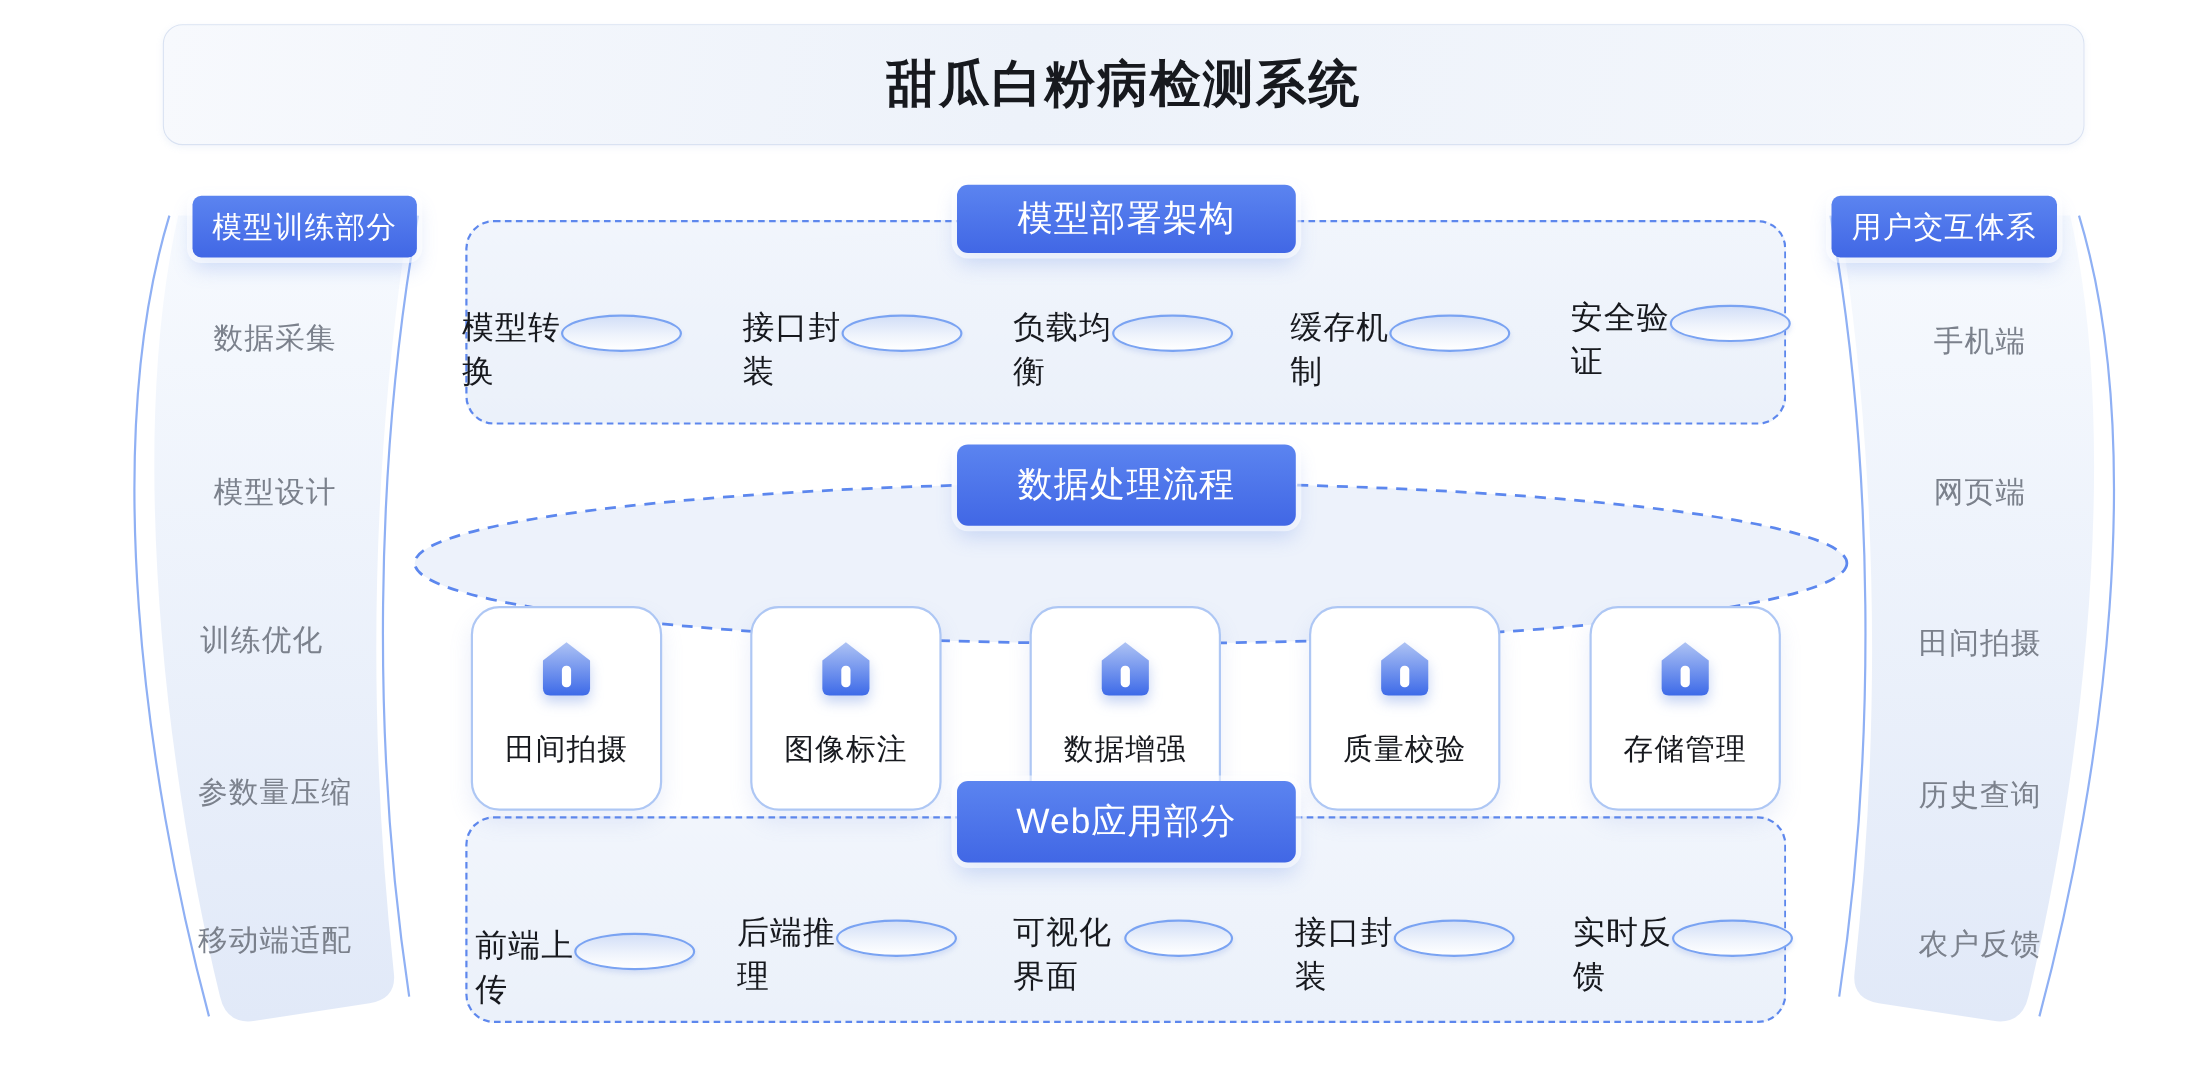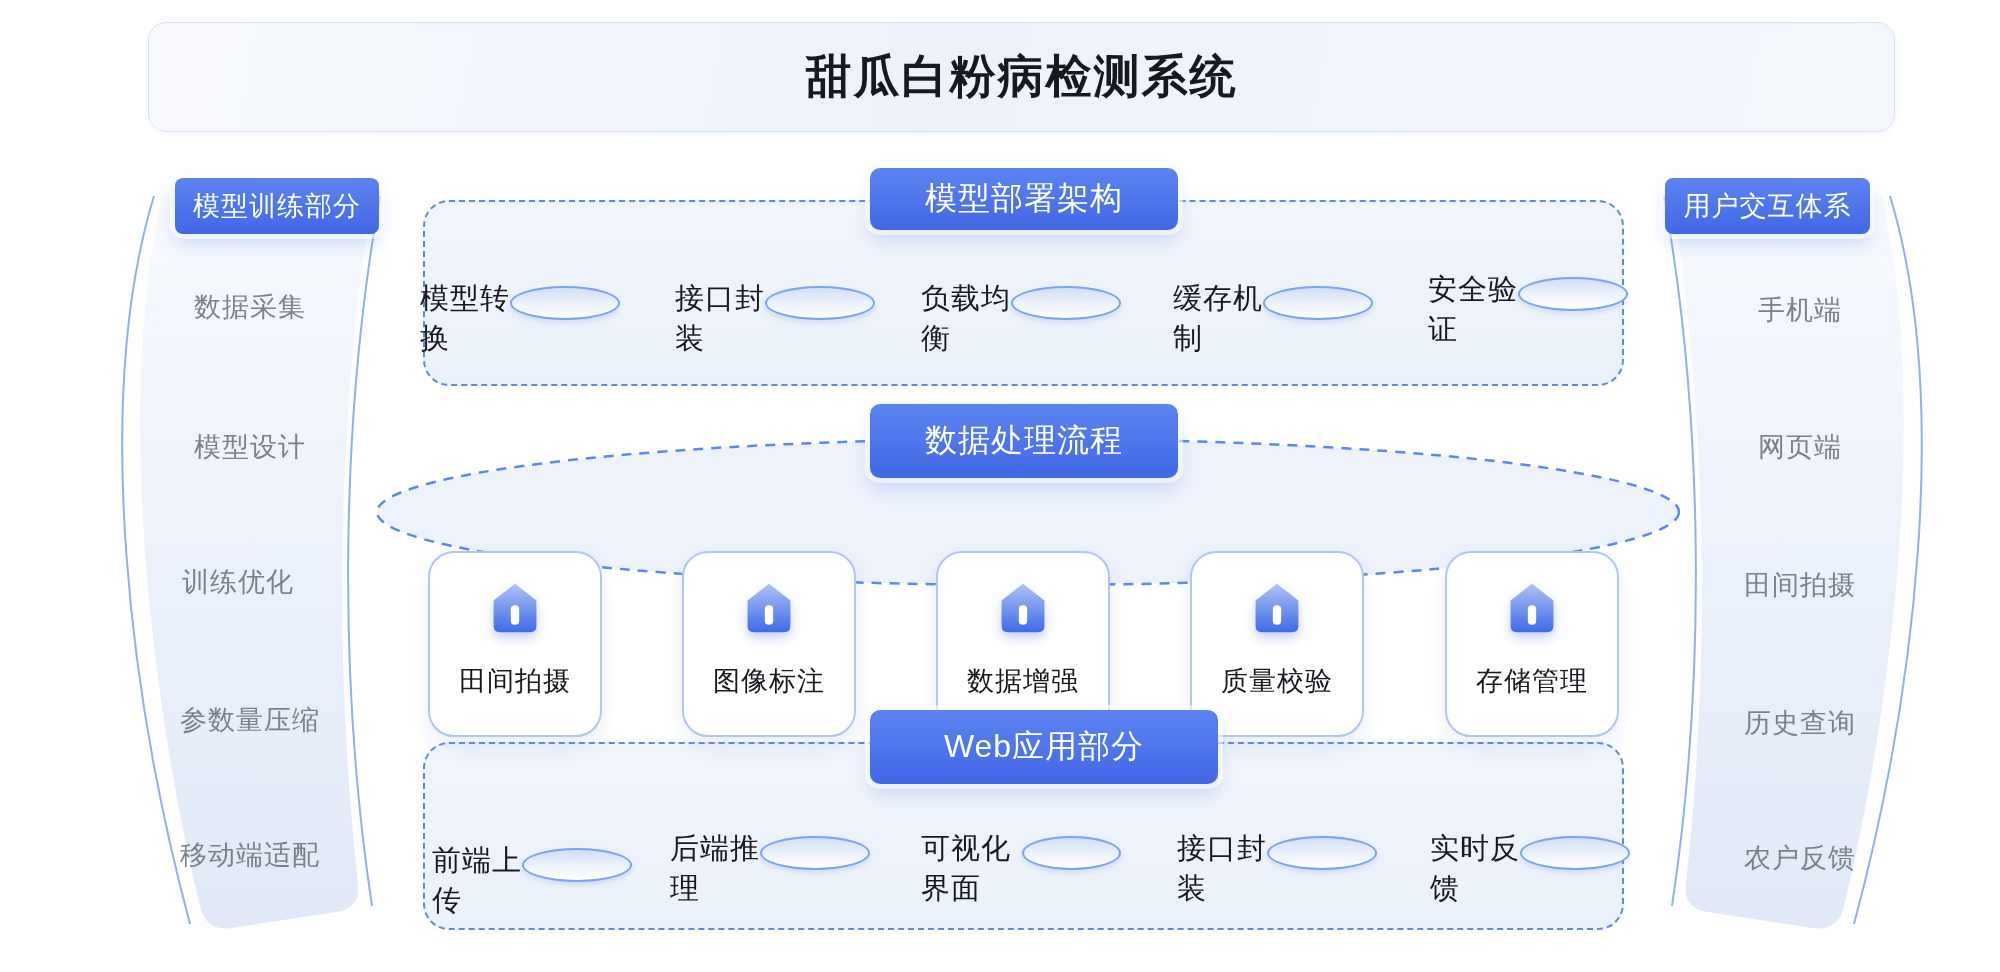--- a/index.html
+++ b/index.html
@@ -170,21 +170,21 @@
     <div class="card-label">质量校验</div>
   </div>
   <div class="card" style="left:1445px;">
     <svg class="house" viewBox="0 0 60 58">
         <use href="#house"></use>
       </svg>
     <div class="card-label">存储管理</div>
   </div>
 
   <div class="section-box" id="section-web"></div>
-  <div class="pill pill-center" style="left:870px;top:710px;width:348px;height:74px;">Web应用部分</div>
+  <div class="pill pill-center" style="left:870px;top:710px;width:308px;height:74px;">Web应用部分</div>
   <div class="flow-item" style="left:432px;top:826px;margin-top:12px;">
     <div class="flow-label">前端上传</div>
     <div class="disc"></div>
   </div>
   <div class="flow-item" style="left:670px;top:826px;">
     <div class="flow-label">后端推理</div>
     <div class="disc"></div>
   </div>
   <div class="flow-item" style="left:921px;top:826px;">
     <div class="flow-label">可视化界面</div>

